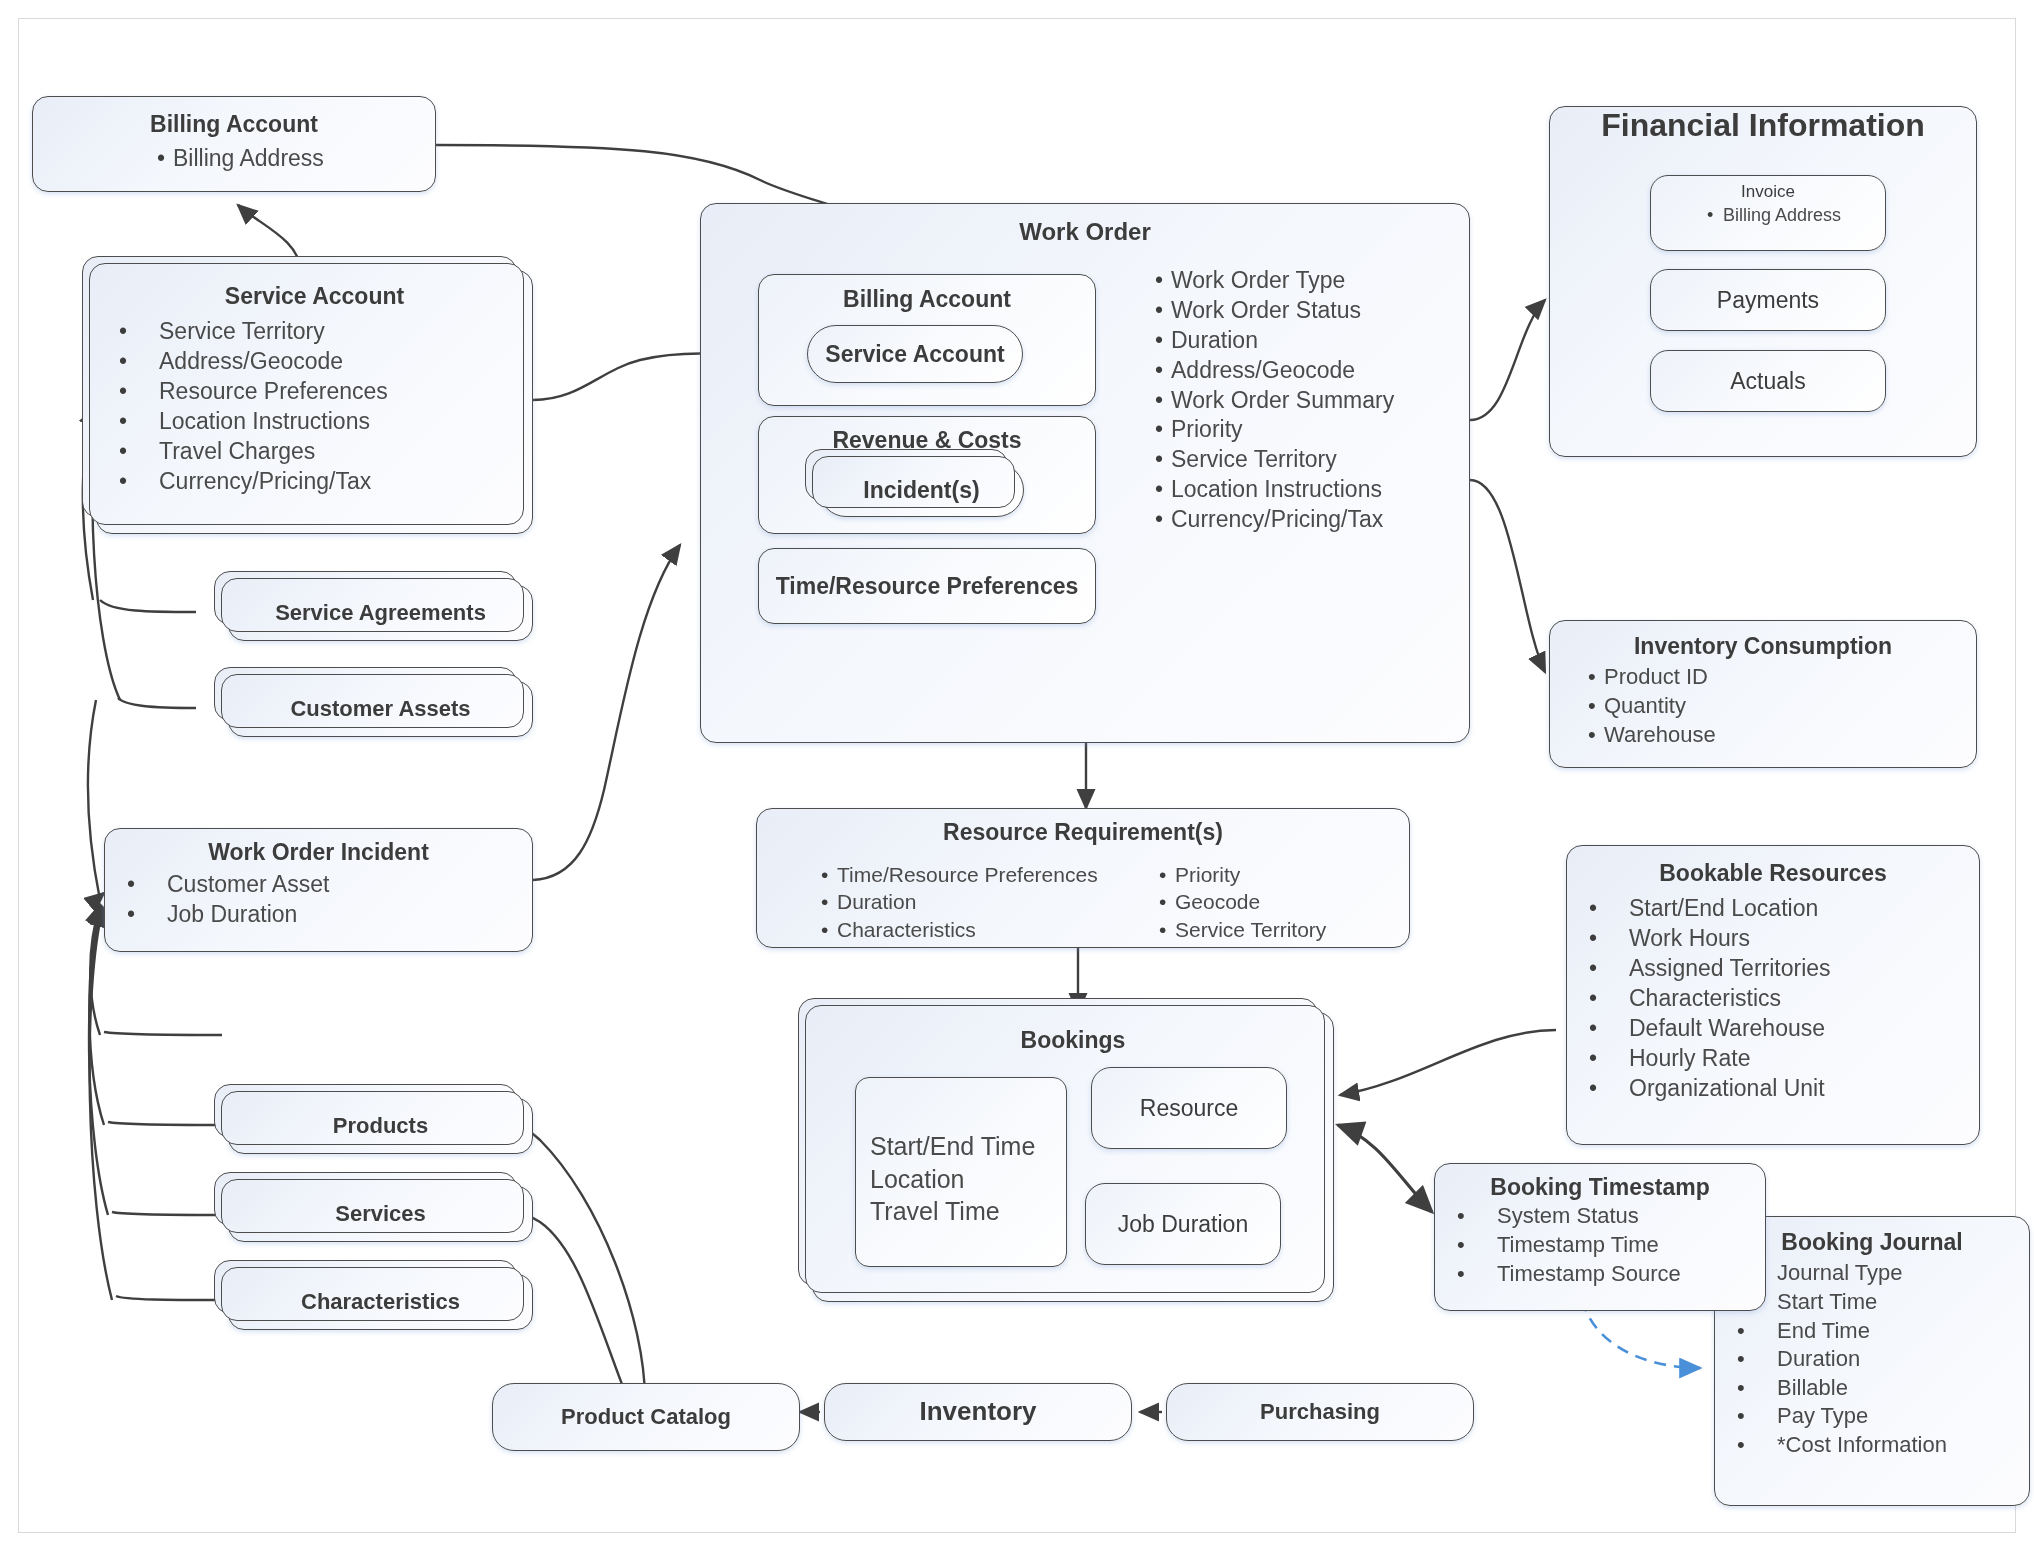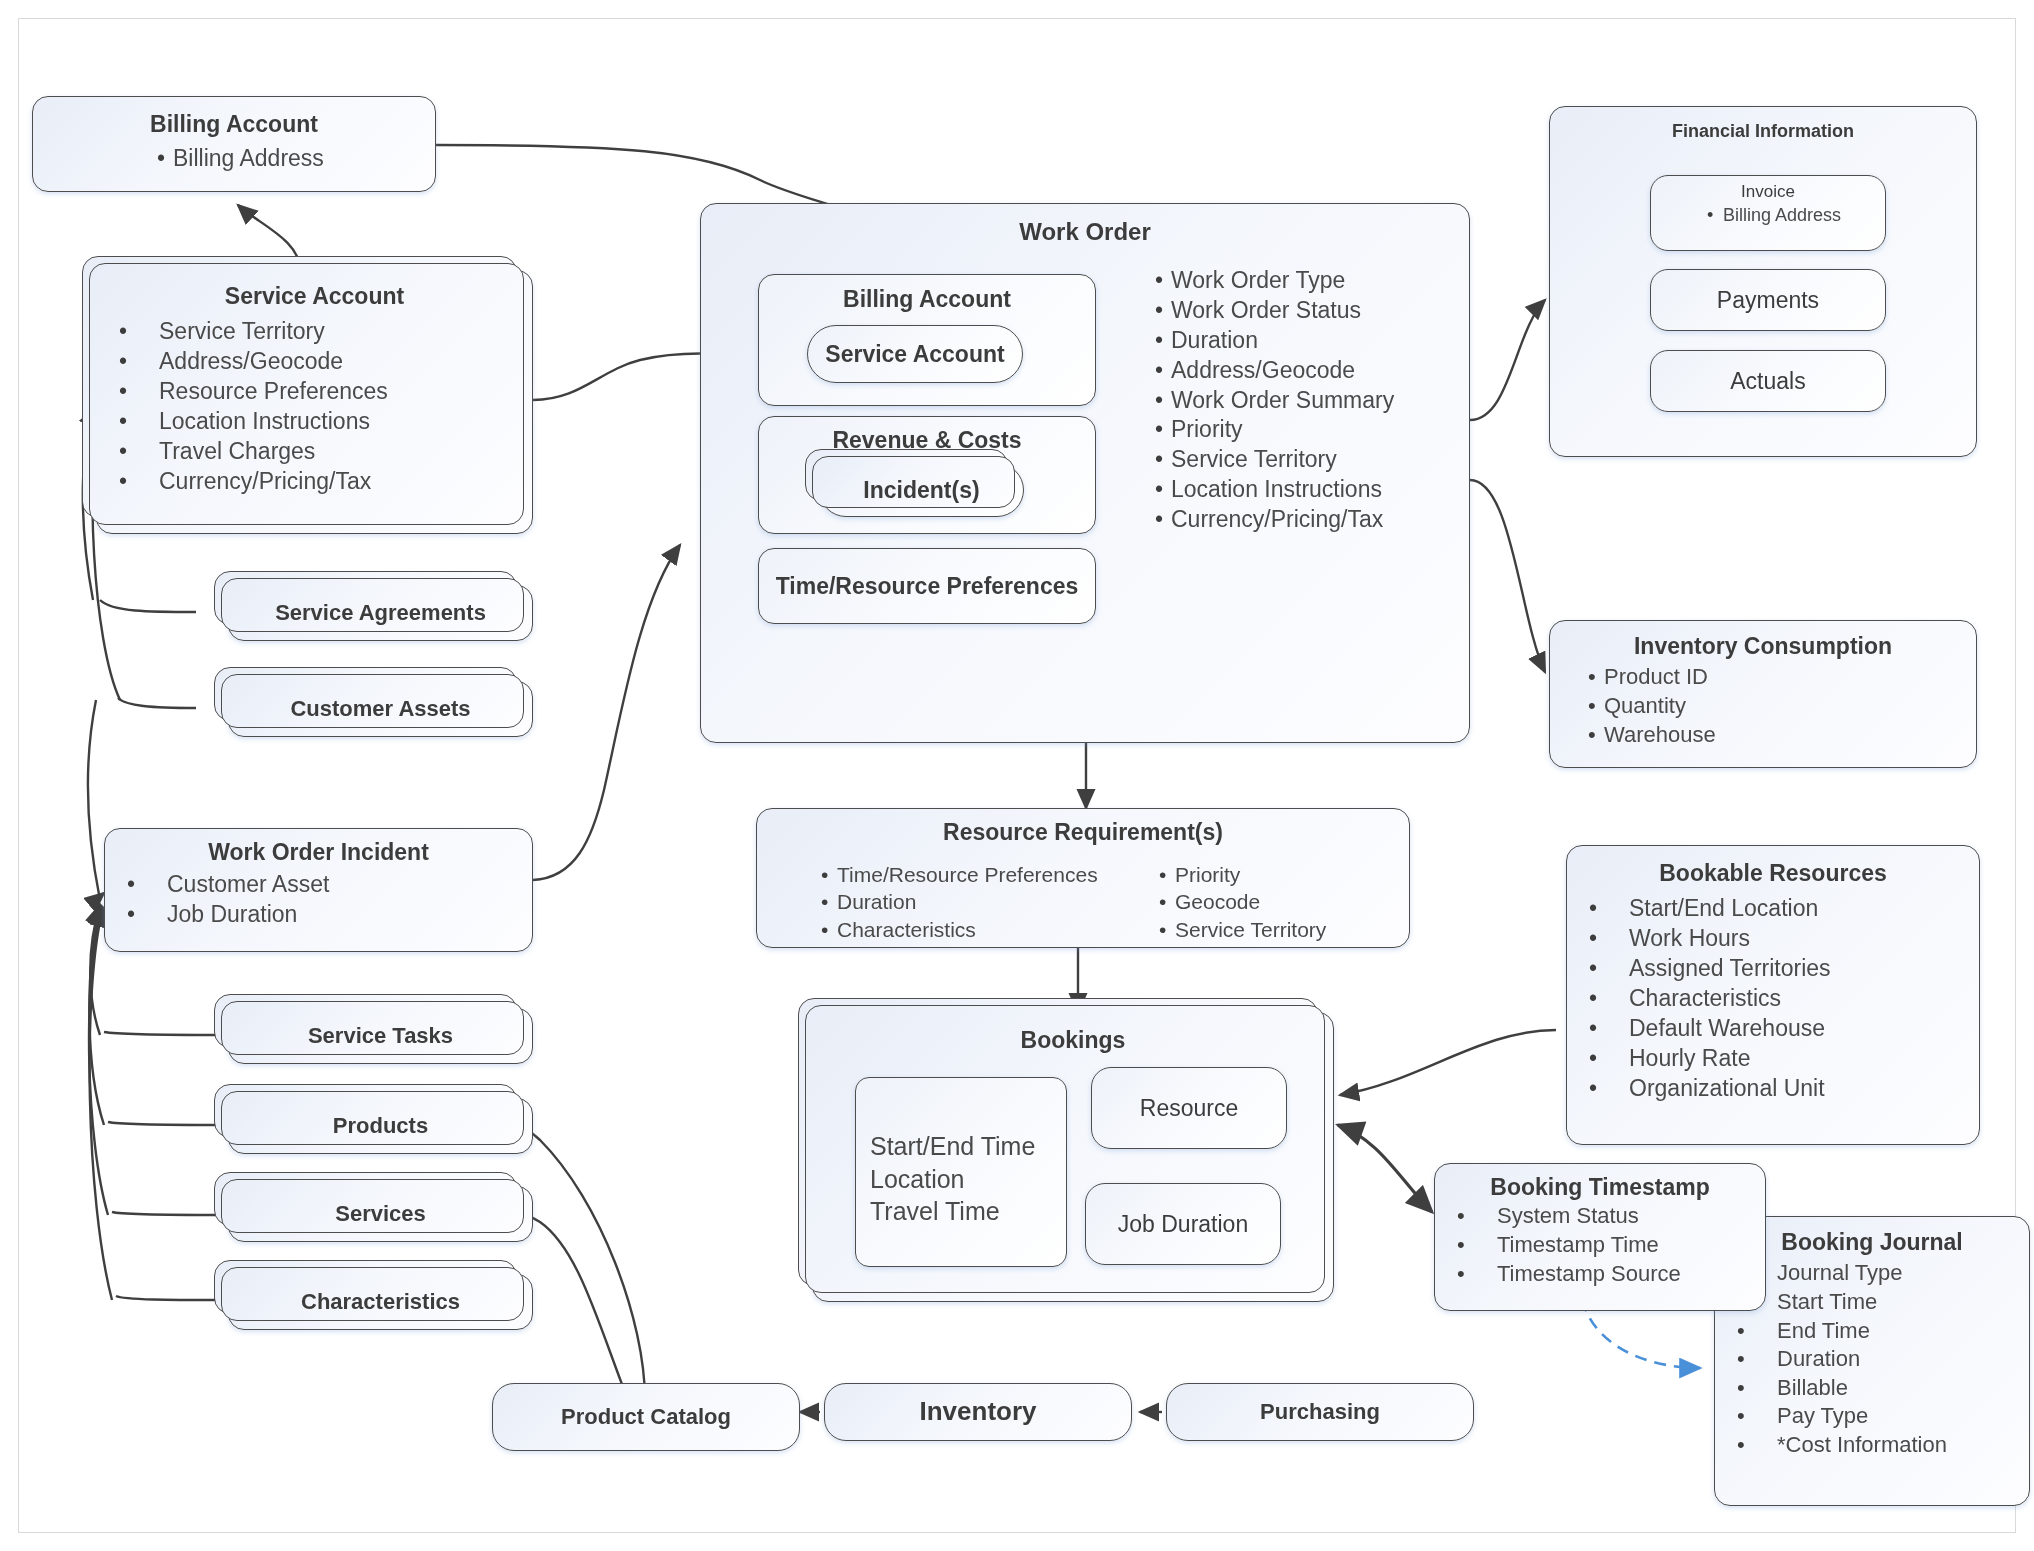--- a/index.html
+++ b/index.html
@@ -169,23 +169,20 @@
   </div>
 
   <div class="node" style="left:104px;top:828px;width:429px;height:124px;">
     <div class="title" style="font-size:23px;margin-top:10px;">Work Order Incident</div>
     <ul class="ul wide" style="font-size:23px;margin-top:5px;">
       <li>Customer Asset</li>
       <li>Job Duration</li>
     </ul>
   </div>
 
-  <div class="node stack" style="left:228px;top:1008px;width:305px;height:56px;">
-    <div class="title ctr" style="font-size:22px;">Service Tasks</div>
-  </div>
 
   <div class="node stack" style="left:228px;top:1098px;width:305px;height:56px;">
     <div class="title ctr" style="font-size:22px;">Products</div>
   </div>
 
   <div class="node stack" style="left:228px;top:1186px;width:305px;height:56px;">
     <div class="title ctr" style="font-size:22px;">Services</div>
   </div>
 
   <div class="node stack" style="left:228px;top:1274px;width:305px;height:56px;">
@@ -220,21 +217,21 @@
       <li>Address/Geocode</li>
       <li>Work Order Summary</li>
       <li>Priority</li>
       <li>Service Territory</li>
       <li>Location Instructions</li>
       <li>Currency/Pricing/Tax</li>
     </ul>
   </div>
 
   <div class="node" style="left:1549px;top:106px;width:428px;height:351px;">
-    <div class="title" style="font-size:18px;margin-top:14px;">Financial Information</div>
+    <div class="title" style="font-size:32px;">Financial Information</div>
 
     <div class="node plain" style="left:100px;top:68px;width:236px;height:76px;border-radius:18px;">
       <div class="title" style="font-size:17px;font-weight:normal;margin-top:6px;">Invoice</div>
       <ul class="ul tight" style="font-size:18px;margin-top:2px;padding-left:52px;">
         <li>Billing Address</li>
       </ul>
     </div>
 
     <div class="node plain" style="left:100px;top:162px;width:236px;height:62px;border-radius:18px;">
       <div class="title ctr" style="font-size:23px;font-weight:normal;">Payments</div>

